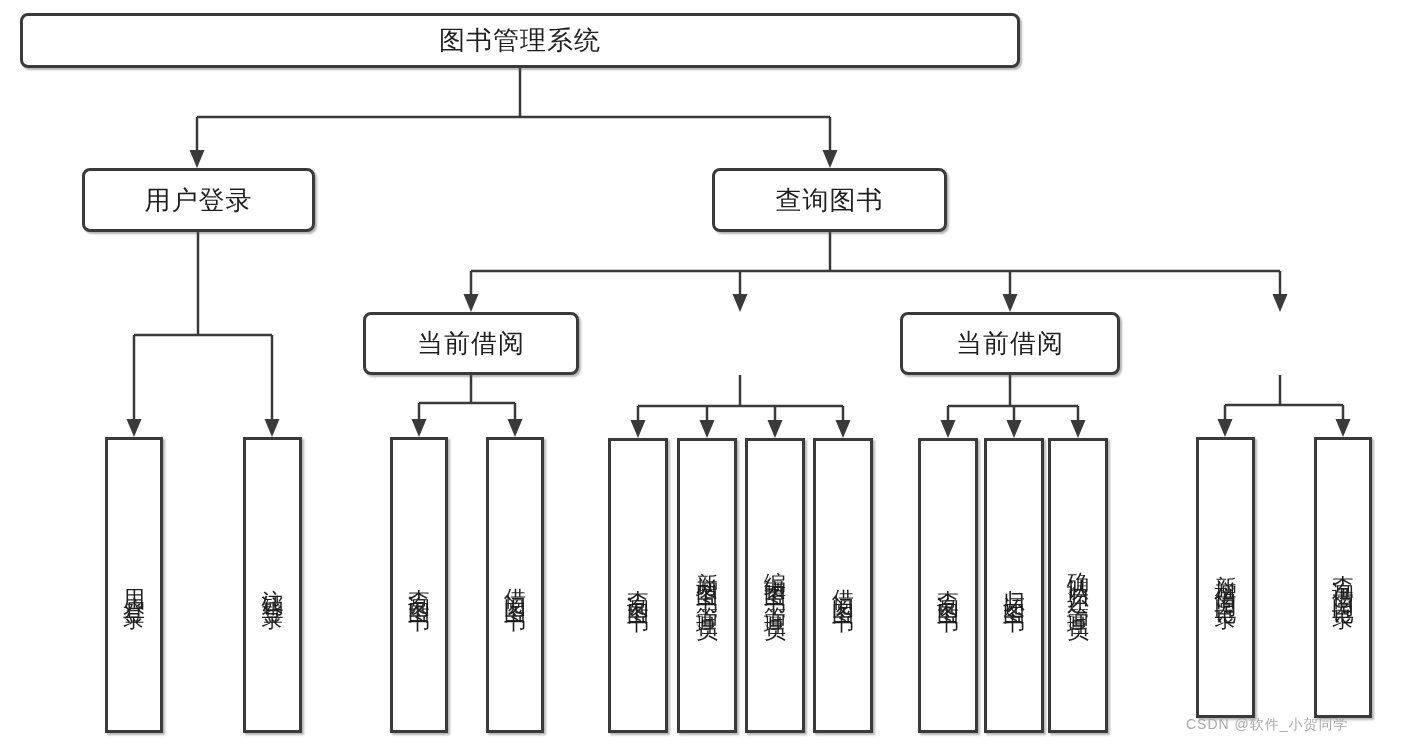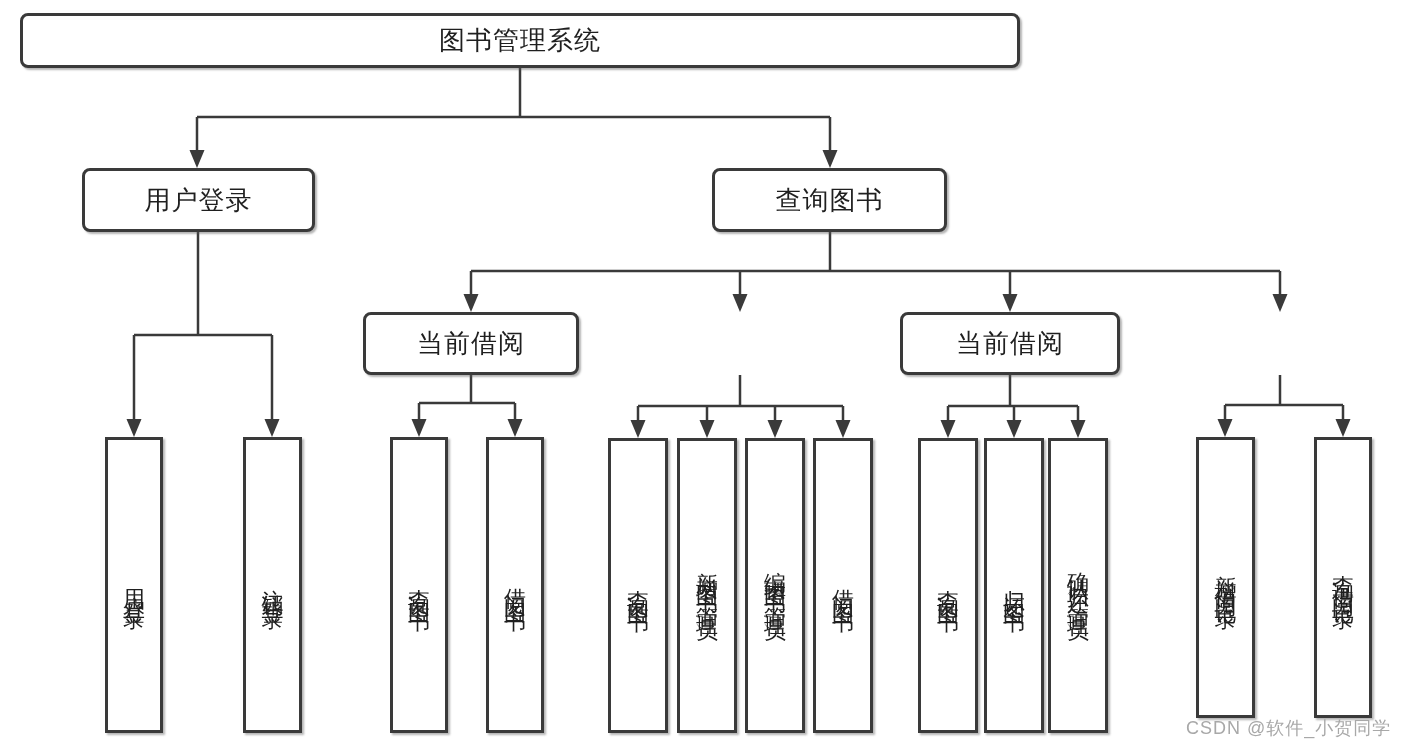--- a/index.html
+++ b/index.html
@@ -46,21 +46,21 @@
     font-size: 22px;
     letter-spacing: 7px;
     line-height: 1;
     white-space: nowrap;
   }
 
   .watermark {
     position: absolute;
     left: 1186px;
     top: 716px;
-    font-size: 18px;
+    font-size: 14px;
     letter-spacing: 1px;
     color: #a8a8a8;
     white-space: nowrap;
     z-index: 3;
   }
 </style>
 </head>
 <body>
 
 <div class="stage">

